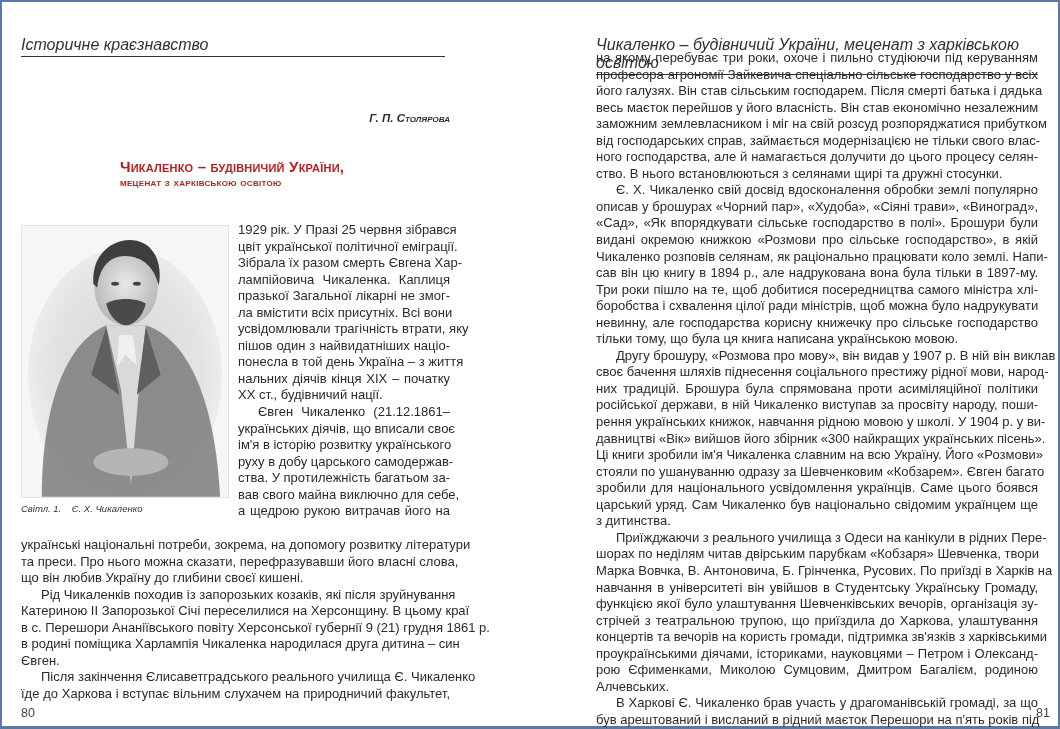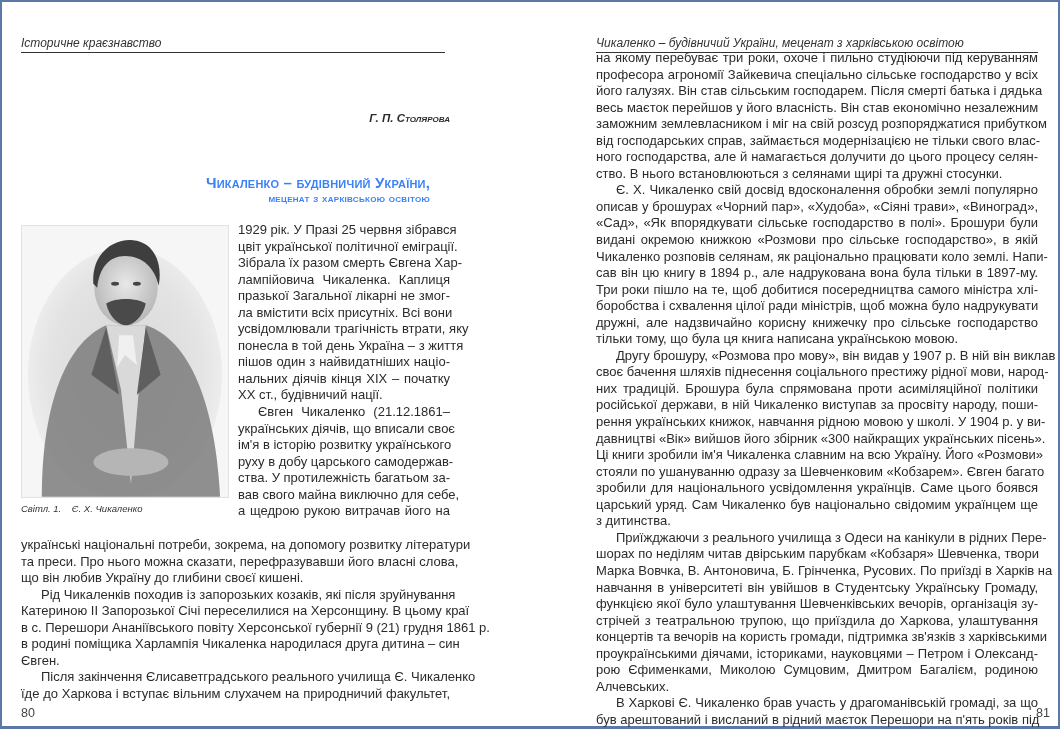--- a/index.html
+++ b/index.html
@@ -9,35 +9,35 @@
     .frame {
       position: absolute; left: 0; top: 0; width: 1060px; height: 729px;
       border: 2px solid #5b78a6; border-bottom-width: 3px; background: #fff;
     }
 
     .page { position: absolute; top: 0; height: 729px; }
     .page-left { left: 0; width: 530px; }
     .page-right { left: 530px; width: 530px; }
 
     .running-head {
-      position: absolute; top: 36px; font-size: 12px; font-style: italic;
+      position: absolute; top: 36px; font-size: 16px; font-style: italic;
       color: #333; padding-bottom: 2px; border-bottom: 1px solid #333;
     }
     .page-left .running-head { left: 21px; width: 424px; text-align: left; }
     .page-right .running-head { left: 66px; width: 442px; text-align: left; font-style: italic; }
 
     .author {
       position: absolute; top: 112px; right: 80px; font-size: 11.5px;
       font-weight: bold; font-style: italic; color: #2a2a2a;
     }
     .author .sc { font-variant: small-caps; }
 
     .title-block {
-      position: absolute; top: 158px; left: 120px; width: 310px; text-align: right;
-      font-weight: bold; color: #3b82f6; margin-top: 16px;
+      position: absolute; top: 158px; left: 120px; width: 310px; text-align: left;
+      font-weight: bold; color: #b91c1c;
     }
     .title-1 { font-size: 15px; font-variant: small-caps; letter-spacing: 0.2px; }
     .title-2 { font-size: 11.5px; font-variant: small-caps; margin-top: 1px; letter-spacing: 0.3px; }
 
     .photo {
       position: absolute; left: 21px; top: 225px; width: 208px; height: 273px;
       background: #f3f3f3; border: 1px solid #e2e2e2; overflow: hidden;
     }
     .photo svg { width: 100%; height: 100%; display: block; }
     .caption {
@@ -125,22 +125,22 @@
   </div>
 
   <div class="text left-col-narrow">
     <span class="line">1929 рік. У Празі 25 червня зібрався</span>
     <span class="line">цвіт української політичної еміграції.</span>
     <span class="line">Зібрала їх разом смерть Євгена Хар-</span>
     <span class="line">лампійовича Чикаленка. Каплиця</span>
     <span class="line">празької Загальної лікарні не змог-</span>
     <span class="line">ла вмістити всіх присутніх. Всі вони</span>
     <span class="line">усвідомлювали трагічність втрати, яку</span>
+    <span class="line">пішов один з найвидатніших націо-</span>
     <span class="line">понесла в той день Україна – з життя</span>
-    <span class="line">пішов один з найвидатніших націо-</span>
     <span class="line">нальних діячів кінця XIX – початку</span>
     <span class="line last">XX ст., будівничий нації.</span>
     <span class="line ind">Євген Чикаленко (21.12.1861–</span>
     <span class="line">українських діячів, що вписали своє</span>
     <span class="line">ім'я в історію розвитку українського</span>
     <span class="line">руху в добу царського самодержав-</span>
     <span class="line">ства. У протилежність багатьом за-</span>
     <span class="line">вав свого майна виключно для себе,</span>
     <span class="line">а щедрою рукою витрачав його на</span>
   </div>
@@ -174,21 +174,21 @@
     <span class="line">ного господарства, але й намагається долучити до цього процесу селян-</span>
     <span class="line last">ство. В нього встановлюються з селянами щирі та дружні стосунки.</span>
     <span class="line ind">Є. Х. Чикаленко свій досвід вдосконалення обробки землі популярно</span>
     <span class="line">описав у брошурах «Чорний пар», «Худоба», «Сіяні трави», «Виноград»,</span>
     <span class="line">«Сад», «Як впорядкувати сільське господарство в полі». Брошури були</span>
     <span class="line">видані окремою книжкою «Розмови про сільське господарство», в якій</span>
     <span class="line">Чикаленко розповів селянам, як раціонально працювати коло землі. Напи-</span>
     <span class="line">сав він цю книгу в 1894 р., але надрукована вона була тільки в 1897-му.</span>
     <span class="line">Три роки пішло на те, щоб добитися посередництва самого міністра хлі-</span>
     <span class="line">боробства і схвалення цілої ради міністрів, щоб можна було надрукувати</span>
-    <span class="line">дружні, але надзвичайно корисну книжечку про сільське господарство</span>
+    <span class="line">невинну, але господарства корисну книжечку про сільське господарство</span>
     <span class="line last">тільки тому, що була ця книга написана українською мовою.</span>
     <span class="line ind">Другу брошуру, «Розмова про мову», він видав у 1907 р. В ній він виклав</span>
     <span class="line">своє бачення шляхів піднесення соціального престижу рідної мови, народ-</span>
     <span class="line">них традицій. Брошура була спрямована проти асиміляційної політики</span>
     <span class="line">російської держави, в ній Чикаленко виступав за просвіту народу, поши-</span>
     <span class="line">рення українських книжок, навчання рідною мовою у школі. У 1904 р. у ви-</span>
     <span class="line">давництві «Вік» вийшов його збірник «300 найкращих українських пісень».</span>
     <span class="line">Ці книги зробили ім'я Чикаленка славним на всю Україну. Його «Розмови»</span>
     <span class="line">стояли по ушануванню одразу за Шевченковим «Кобзарем». Євген багато</span>
     <span class="line">зробили для національного усвідомлення українців. Саме цього боявся</span>

